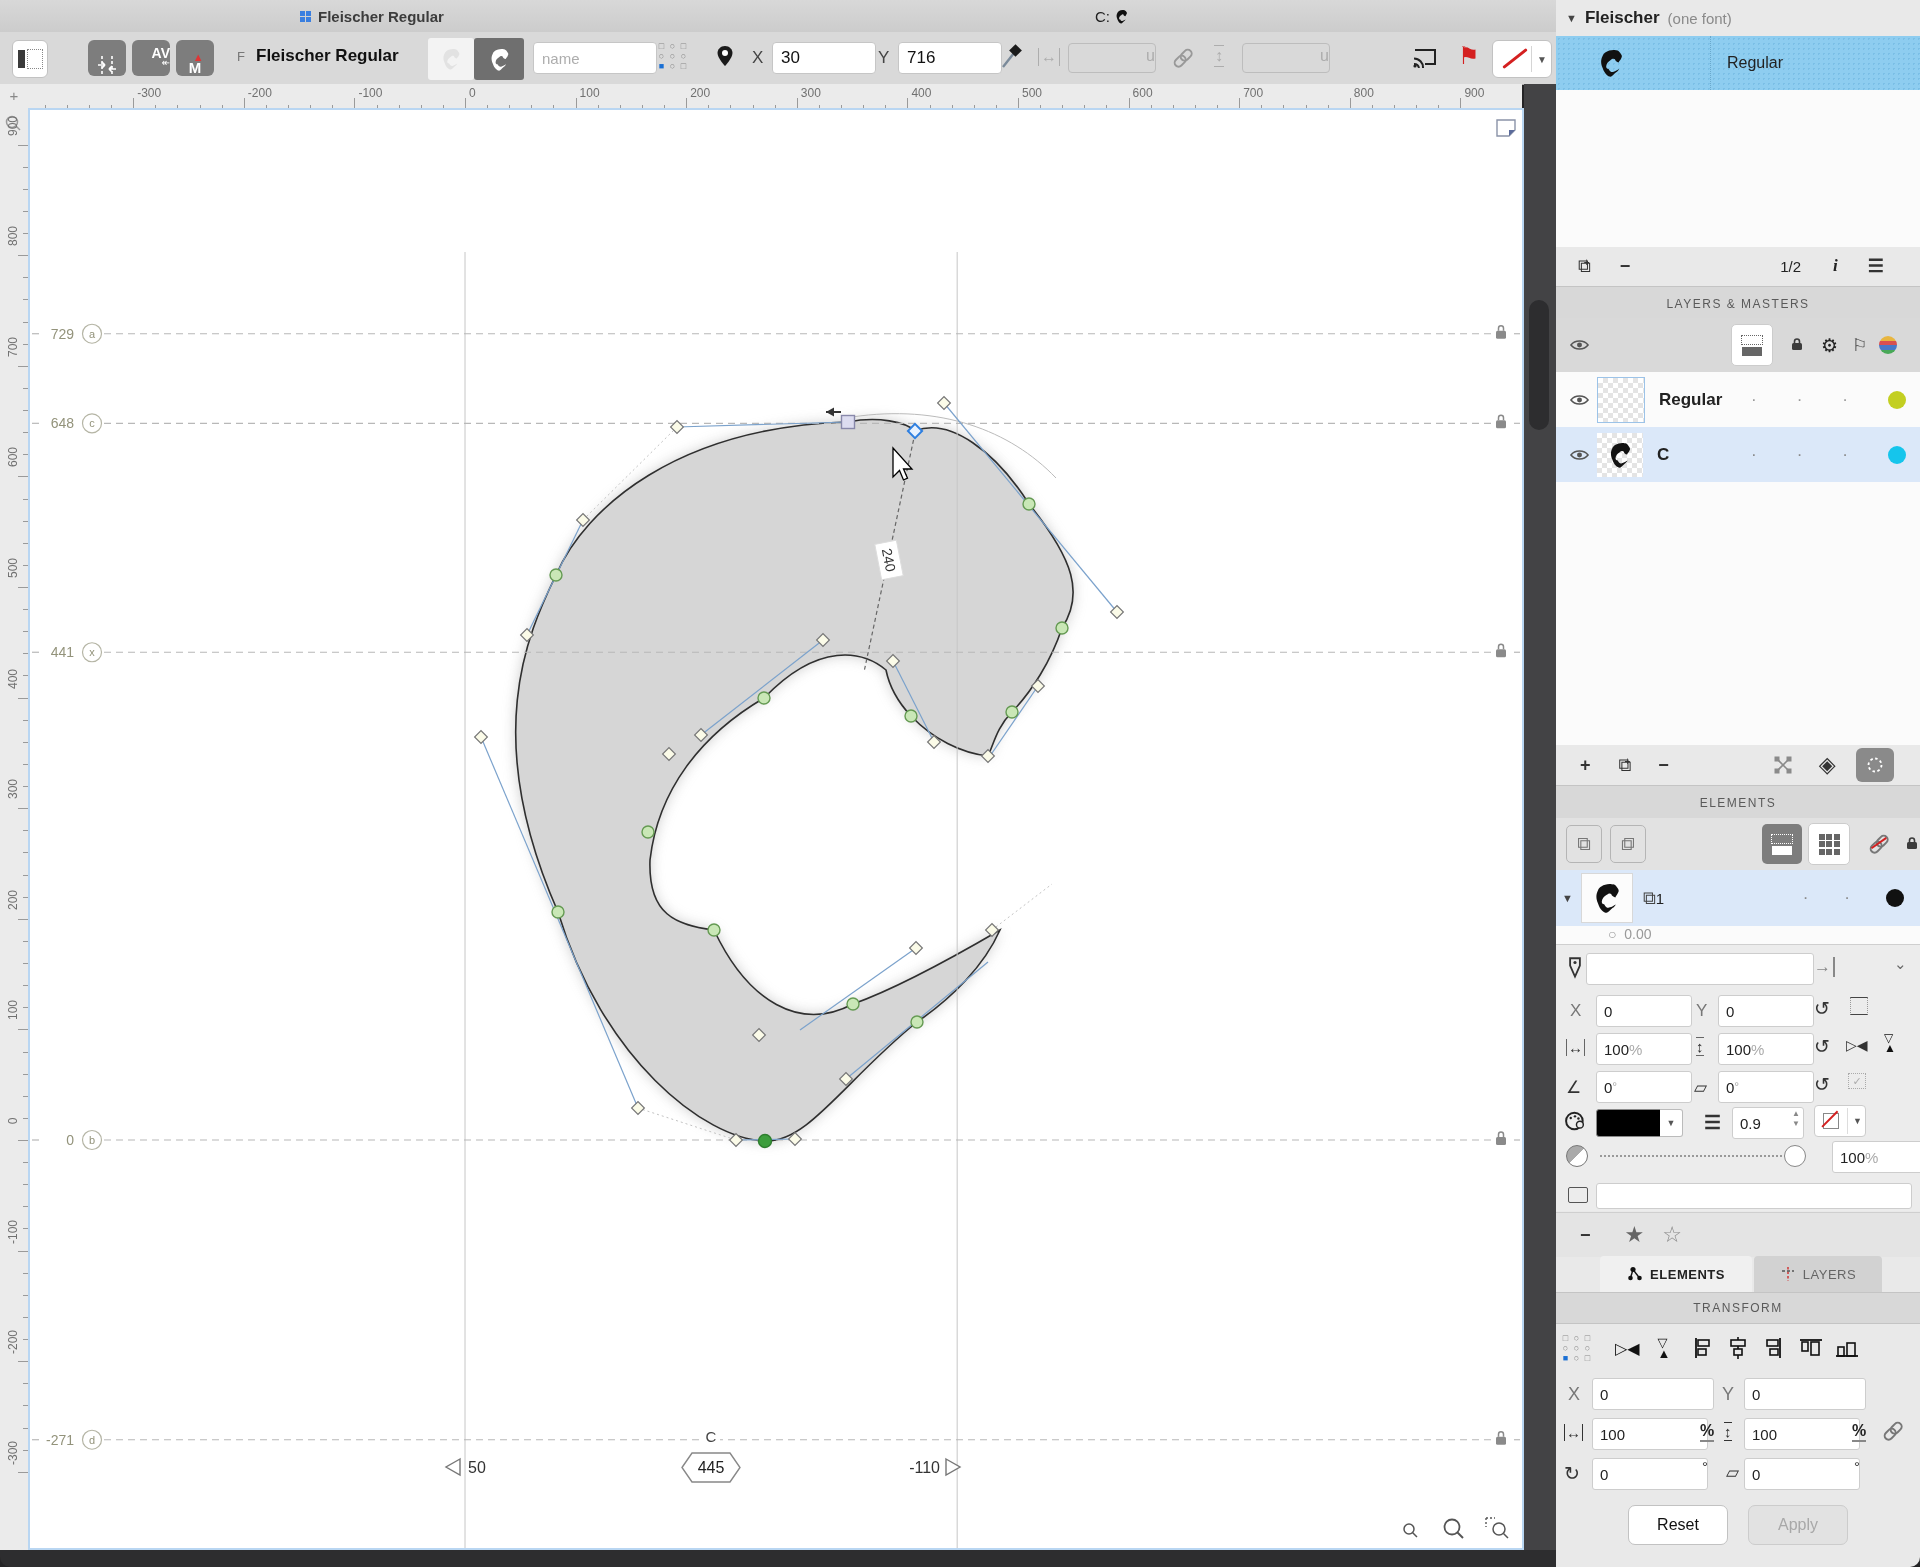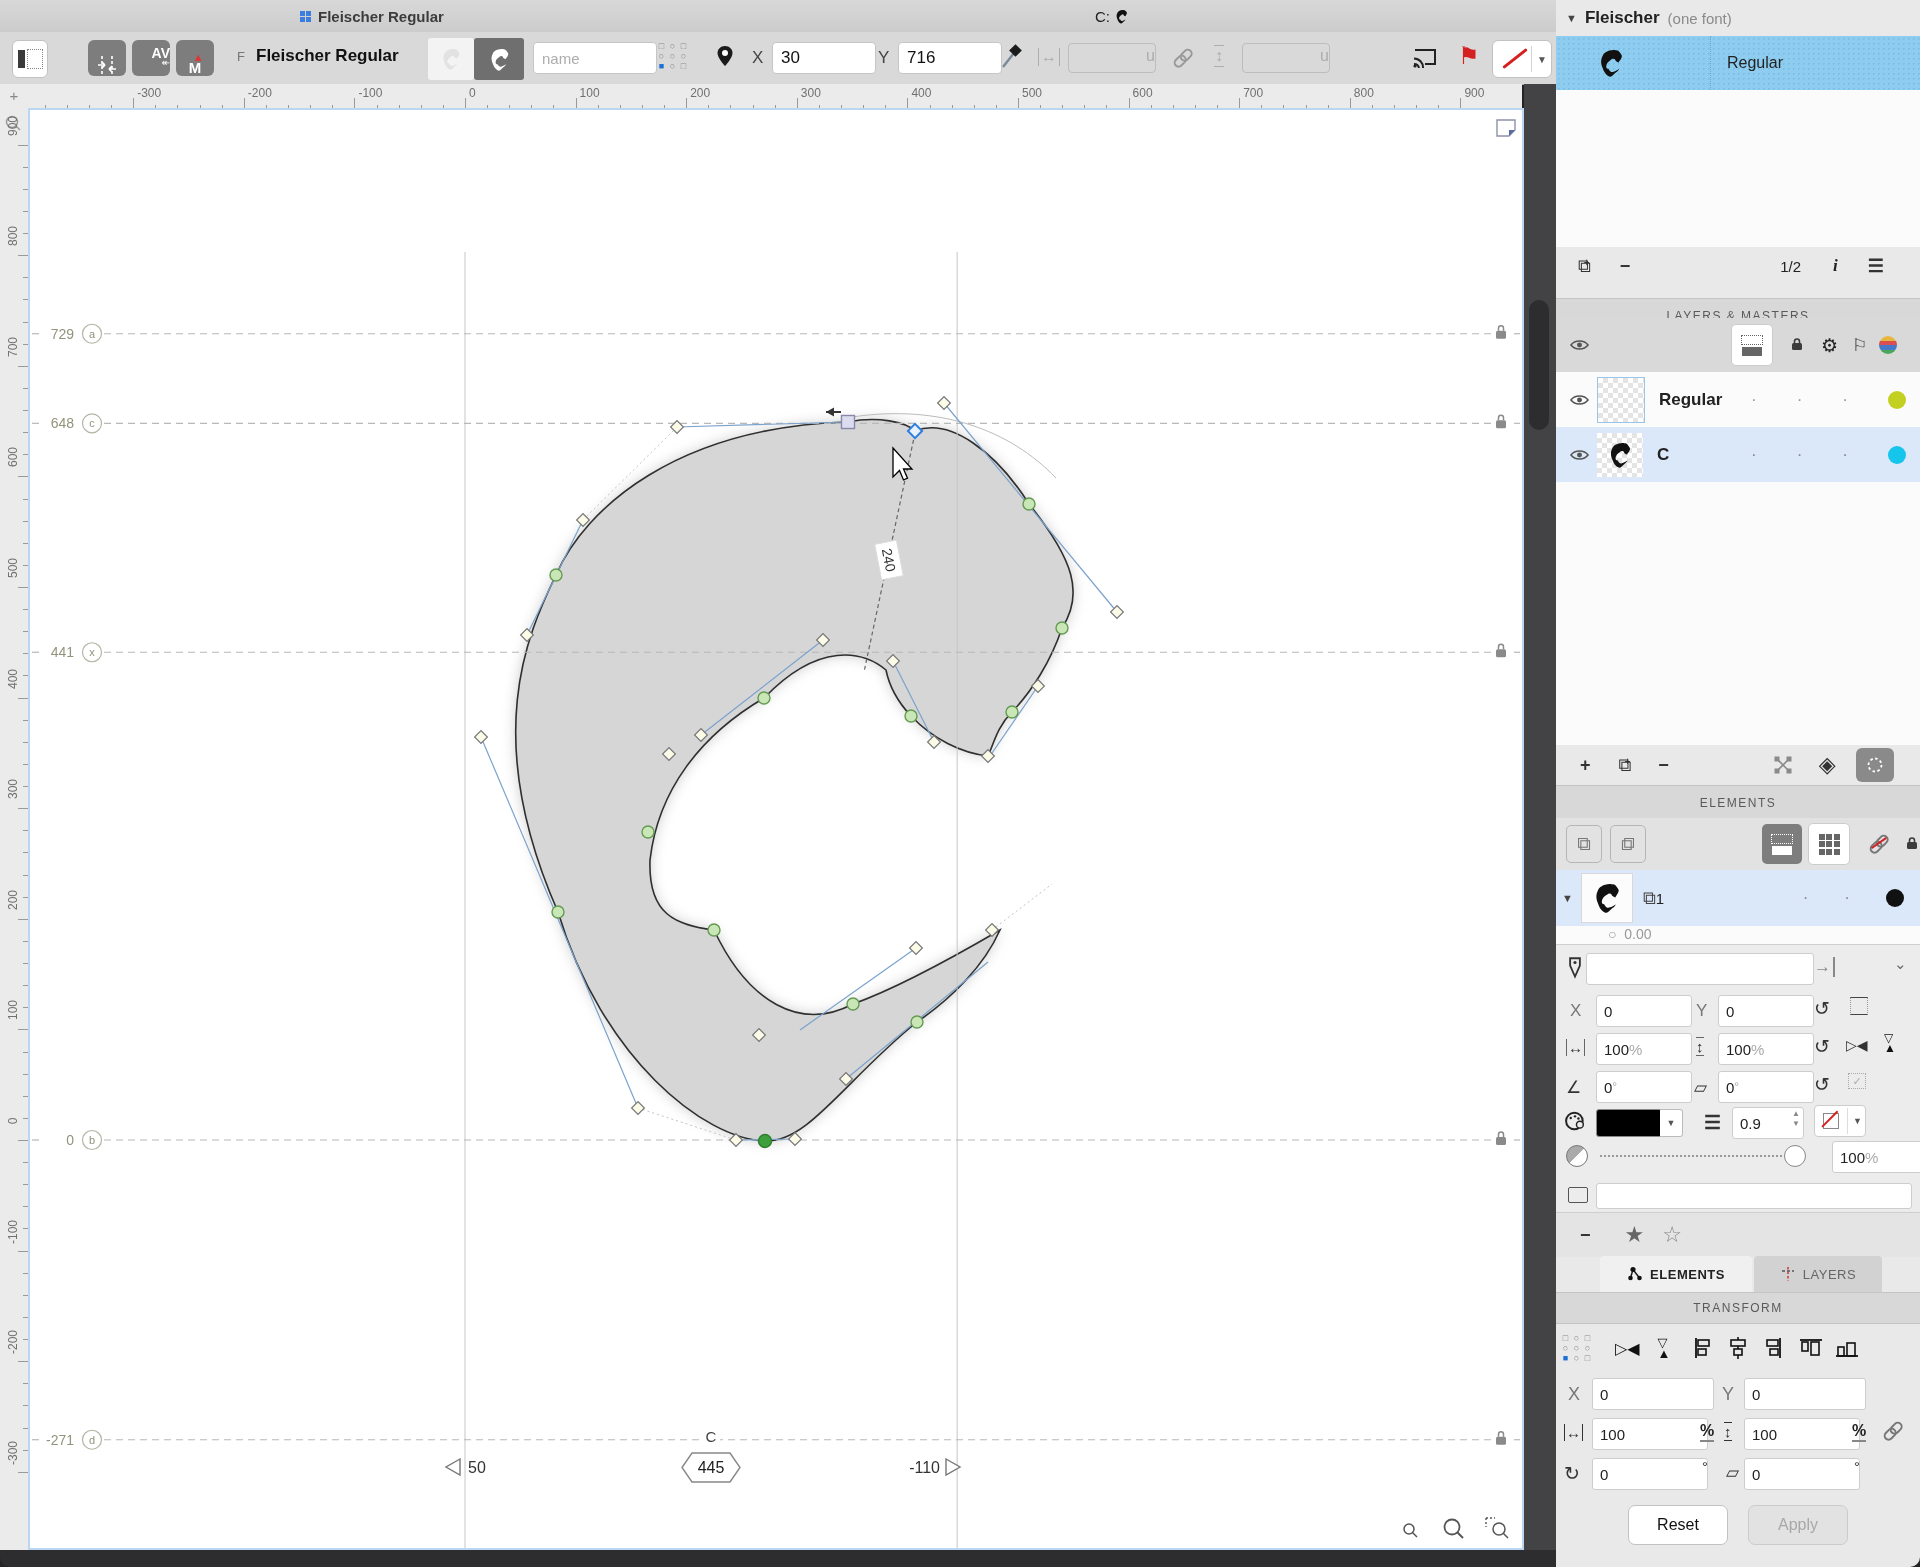--- a/index.html
+++ b/index.html
@@ -496,21 +496,21 @@
     </div>
     <div class="prow whitebg" style="top:90px;height:157px;"></div>
 
     <div class="prow" style="top:247px;height:38px;gap:0;">
       <span class="mini" style="margin-left:22px;">⧉<i style="font-style:normal;font-size:10px;vertical-align:6px;margin-left:-7px;">+</i></span>
       <span class="mini" style="margin-left:30px;font-weight:bold;">−</span>
       <span style="margin-left:150px;font-size:15px;">1/2</span>
       <span style="margin-left:32px;font-family:'Liberation Serif',serif;font-style:italic;font-size:17px;font-weight:bold;">i</span>
       <span class="mini" style="margin-left:30px;font-weight:bold;">☰</span>
     </div>
-    <div class="sec-head" style="top:298px;height:33px;">LAYERS &amp; MASTERS</div>
+    <div class="sec-head" style="top:286px;height:33px;">LAYERS &amp; MASTERS</div>
 
     <div class="prow" style="top:318px;height:54px;background:#d9d9d9;">
       <svg width="19" height="12" style="margin-left:14px;">
           <use href="#sy-eye" width="19" height="12"></use>
         </svg>
       <span class="thumbbtn" style="margin-left:142px;width:40px;height:40px;background:#fff;border:1px solid #ccc;">
           <i class="dotrect"></i>
           <i class="solrect"></i>
         </span>
       <svg width="14" height="16" style="margin-left:18px;">

